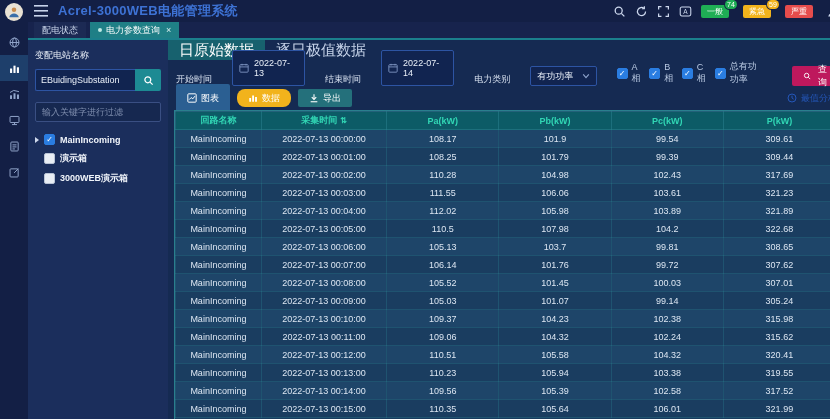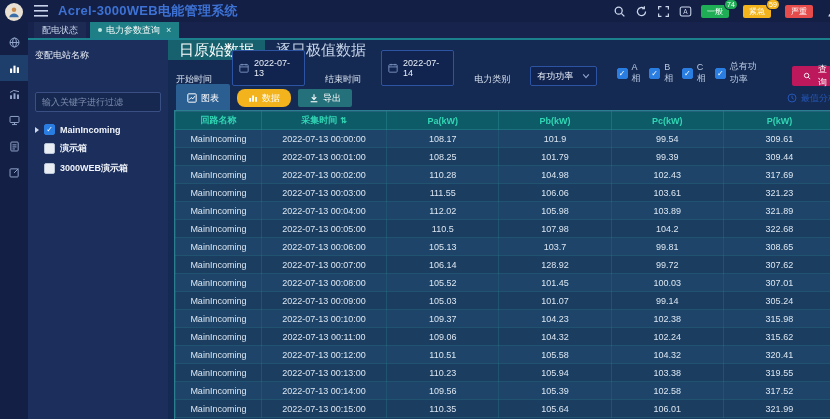--- a/index.html
+++ b/index.html
@@ -31,21 +31,21 @@
   .crumbs { height:16px; background:#17234d; display:flex; align-items:center; gap:4px; padding-left:6px; flex-shrink:0; }
   .crumb { height:16px; line-height:16px; padding:0 8px; font-size:9px; color:#c9d5ea; background:#1c2a54; cursor:pointer; display:flex; align-items:center; gap:4px; }
   .crumb.active { background:#1f7f86; color:#fff; }
   .crumb .dot { width:4px; height:4px; border-radius:50%; background:#bfe9e4; display:inline-block; }
   .crumb .crumb-close { font-size:9px; color:#d9f0ee; margin-left:2px; cursor:pointer; }
 
   .workspace { flex:1; display:flex; border-top:2px solid #1b7f8c; min-height:0; }
 
   
   .panel { width:140px; background:#1b2e5c; padding:9px 7px; flex-shrink:0; }
-  .panel-label { font-size:9px; color:#e8eef7; margin-bottom:19px; }
+  .panel-label { font-size:9px; color:#e8eef7; margin-bottom:7px; }
   .station-row { display:flex; height:22px; }
   .station-input { flex:1; min-width:0; background:#112450; border:1px solid #2d54a3; border-right:none; border-radius:2px 0 0 2px; color:#e9eff8; font-size:9px; padding:0 5px; outline:none; font-family:"Liberation Sans",sans-serif; }
   .station-search-btn { width:26px; background:#1d8a93; border:none; border-radius:0 2px 2px 0; color:#fff; display:flex; align-items:center; justify-content:center; cursor:pointer; }
   .station-search-btn svg { width:11px; height:11px; }
   .filter-input { margin-top:11px; width:100%; height:20px; background:#162850; border:1px solid #3a4f83; border-radius:2px; color:#e9eff8; font-size:9px; padding:0 6px; outline:none; font-family:"Liberation Sans",sans-serif; }
   .filter-input::placeholder { color:#7e8dad; }
   .tree { margin-top:12px; display:flex; flex-direction:column; gap:7px; }
   .tree-item { display:flex; align-items:center; gap:5px; cursor:pointer; }
   .caret { width:0; height:0; border-left:4px solid #cfd9ec; border-top:3px solid transparent; border-bottom:3px solid transparent; flex-shrink:0; }
   .caret.hidden { visibility:hidden; }
@@ -204,20 +204,29 @@
           <span class="dot"></span>
           <span class="breadcrumb-tab-label">电力参数查询</span>
           <span class="crumb-close">×</span>
         </div>
       </div>
 
     <div class="workspace">
 
       <div class="panel">
         <div class="panel-label">变配电站名称</div>
+        <div class="station-row">
+          <input class="station-input" type="text" value="EBuidingSubstation" style="">
+          <button class="station-search-btn">
+            <svg viewBox="0 0 16 16" fill="none" stroke="currentColor" stroke-width="1.8">
+                <circle cx="7" cy="7" r="4.3"></circle>
+                <line x1="10.3" y1="10.3" x2="14" y2="14"></line>
+              </svg>
+          </button>
+        </div>
         <input class="filter-input" type="text" placeholder="输入关键字进行过滤" style="">
         <div class="tree">
             <div class="tree-item">
               <span class="caret"></span>
               <span class="cb checked">✓</span>
               <span class="tree-label">MainIncoming</span>
             </div>
             <div class="tree-item">
               <span class="caret hidden"></span>
               <span class="cb"></span>
@@ -392,21 +401,21 @@
                   <td>2022-07-13 00:06:00</td>
                   <td>105.13</td>
                   <td>103.7</td>
                   <td>99.81</td>
                   <td>308.65</td>
                 </tr>
                 <tr class="row">
                   <td>MainIncoming</td>
                   <td>2022-07-13 00:07:00</td>
                   <td>106.14</td>
-                  <td>128.92</td>
+                  <td>101.76</td>
                   <td>99.72</td>
                   <td>307.62</td>
                 </tr>
                 <tr class="row">
                   <td>MainIncoming</td>
                   <td>2022-07-13 00:08:00</td>
                   <td>105.52</td>
                   <td>101.45</td>
                   <td>100.03</td>
                   <td>307.01</td>

